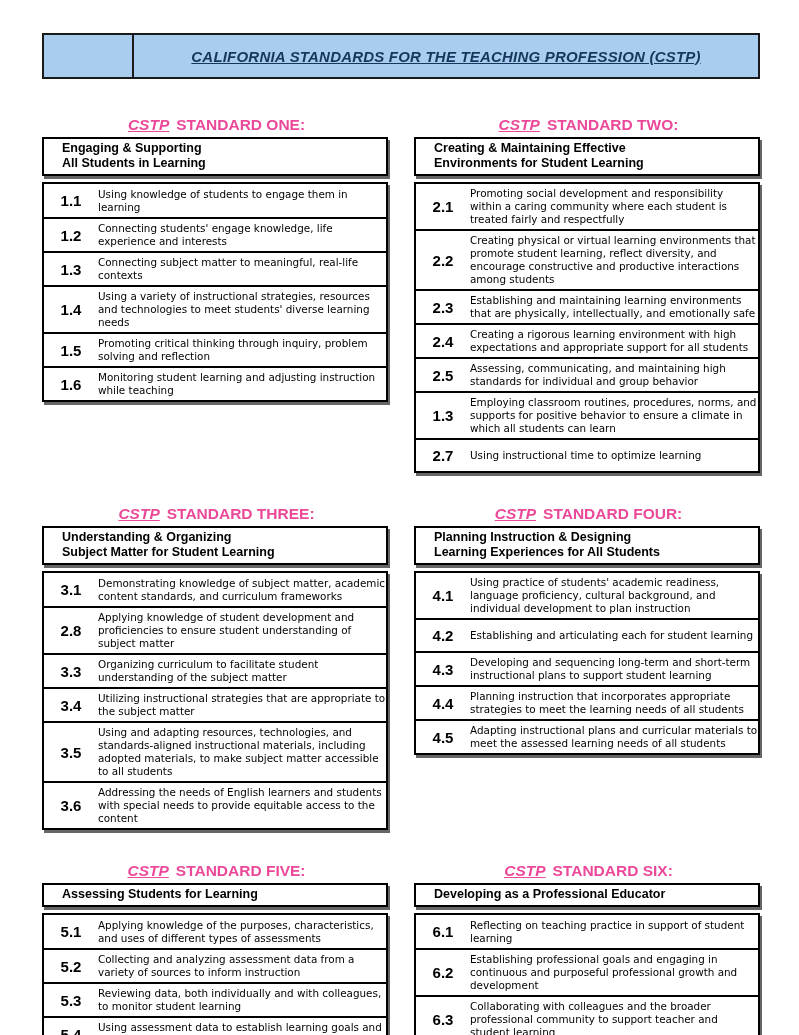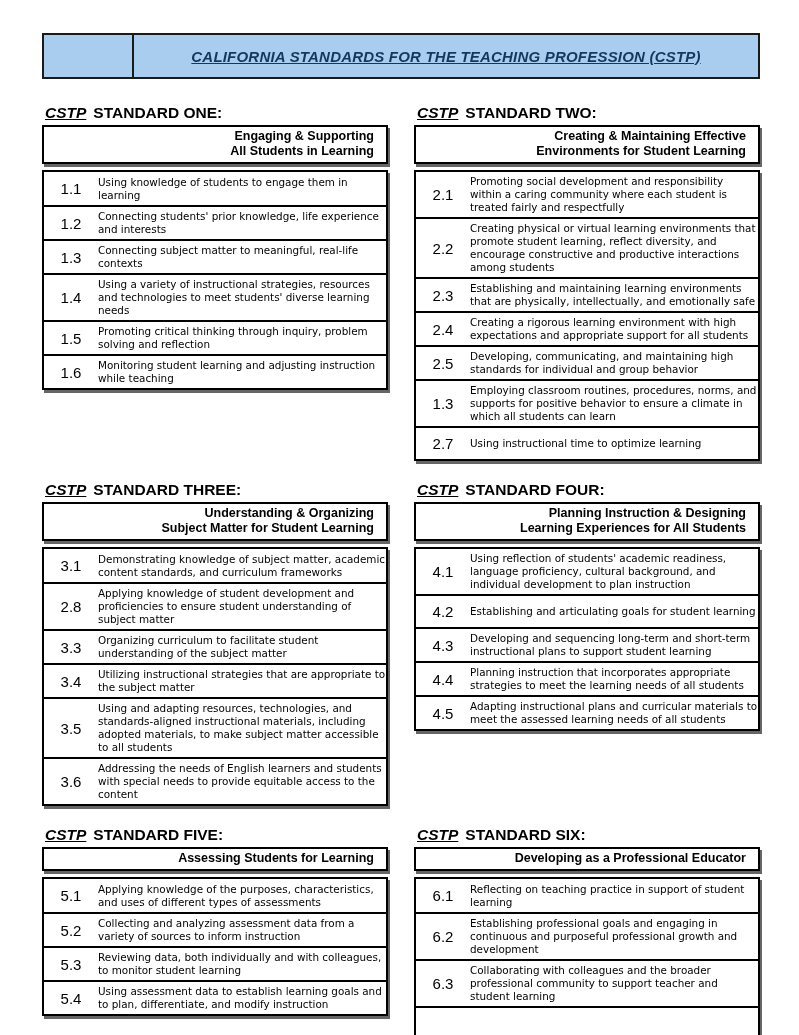--- a/index.html
+++ b/index.html
@@ -40,63 +40,64 @@
 
   
   .grid {
     display: grid;
     grid-template-columns: 1fr 1fr;
     column-gap: 26px;
     row-gap: 16px;
     align-items: start;
   }
   .std-heading {
-    margin: 4px 0 3px 3px;
+    margin: 16px 0 3px 3px;
     font-family: "Liberation Sans", sans-serif;
     font-size: 15.5px;
     font-weight: bold;
-    color: #000000;
+    color: #ec4899;
     white-space: nowrap;
+    text-align: center;
   }
   .cstp {
     font-style: italic;
     text-decoration: underline;
     margin-right: 7px;
   }
   .header-box {
     border: 2px solid #000;
     box-shadow: 2px 3px 0 rgba(0,0,0,0.6);
     background: #fff;
-    text-align: right;
+    text-align: left;
     font-family: "Liberation Sans", sans-serif;
     font-weight: bold;
     font-size: 12.5px;
     line-height: 15px;
-    padding: 2px 12px 3px;
+    padding: 2px 18px 3px;
     margin-bottom: 6px;
   }
   .items-box {
     border: 2px solid #000;
     box-shadow: 2px 3px 0 rgba(0,0,0,0.6);
     background: #fff;
   }
   .item-row {
     display: flex;
     align-items: center;
     border-top: 2px solid #000;
     min-height: 33px;
     padding: 3px 0;
   }
   .item-row:first-child { border-top: none; }
   .num {
     flex: 0 0 54px;
     width: 54px;
     text-align: center;
     font-family: "Liberation Sans", sans-serif;
-    font-weight: normal;
+    font-weight: bold;
     font-size: 15px;
   }
   .desc {
     flex: 1;
     font-size: 10.4px;
     line-height: 13px;
     padding-right: 0;
   }
 </style>
 </head>
@@ -117,21 +118,21 @@
           <div>Engaging &amp; Supporting</div>
           <div>All Students in Learning</div>
         </div>
       <div class="items-box">
           <div class="item-row">
             <div class="num">1.1</div>
             <div class="desc">Using knowledge of students to engage them in learning</div>
           </div>
           <div class="item-row">
             <div class="num">1.2</div>
-            <div class="desc">Connecting students' prior knowledge, life experience and interests</div>
+            <div class="desc">Connecting students' engage knowledge, life experience and interests</div>
           </div>
           <div class="item-row">
             <div class="num">1.3</div>
             <div class="desc">Connecting subject matter to meaningful, real-life contexts</div>
           </div>
           <div class="item-row">
             <div class="num">1.4</div>
             <div class="desc">Using a variety of instructional strategies, resources and technologies to meet students' diverse learning needs</div>
           </div>
           <div class="item-row">
@@ -163,21 +164,21 @@
           <div class="item-row">
             <div class="num">2.3</div>
             <div class="desc">Establishing and maintaining learning environments that are physically, intellectually, and emotionally safe</div>
           </div>
           <div class="item-row">
             <div class="num">2.4</div>
             <div class="desc">Creating a rigorous learning environment with high expectations and appropriate support for all students</div>
           </div>
           <div class="item-row">
             <div class="num">2.5</div>
-            <div class="desc">Developing, communicating, and maintaining high standards for individual and group behavior</div>
+            <div class="desc">Assessing, communicating, and maintaining high standards for individual and group behavior</div>
           </div>
           <div class="item-row">
             <div class="num">1.3</div>
             <div class="desc">Employing classroom routines, procedures, norms, and supports for positive behavior to ensure a climate in which all students can learn</div>
           </div>
           <div class="item-row">
             <div class="num">2.7</div>
             <div class="desc">Using instructional time to optimize learning</div>
           </div>
         </div>
@@ -219,25 +220,25 @@
 
     <section class="standard">
       <h2 class="std-heading"><span class="cstp">CSTP</span><span>STANDARD FOUR:</span></h2>
       <div class="header-box">
           <div>Planning Instruction &amp; Designing</div>
           <div>Learning Experiences for All Students</div>
         </div>
       <div class="items-box">
           <div class="item-row">
             <div class="num">4.1</div>
-            <div class="desc">Using reflection of students' academic readiness, language proficiency, cultural background, and individual development to plan instruction</div>
+            <div class="desc">Using practice of students' academic readiness, language proficiency, cultural background, and individual development to plan instruction</div>
           </div>
           <div class="item-row">
             <div class="num">4.2</div>
-            <div class="desc">Establishing and articulating goals for student learning</div>
+            <div class="desc">Establishing and articulating each for student learning</div>
           </div>
           <div class="item-row">
             <div class="num">4.3</div>
             <div class="desc">Developing and sequencing long-term and short-term instructional plans to support student learning</div>
           </div>
           <div class="item-row">
             <div class="num">4.4</div>
             <div class="desc">Planning instruction that incorporates appropriate strategies to meet the learning needs of all students</div>
           </div>
           <div class="item-row">

